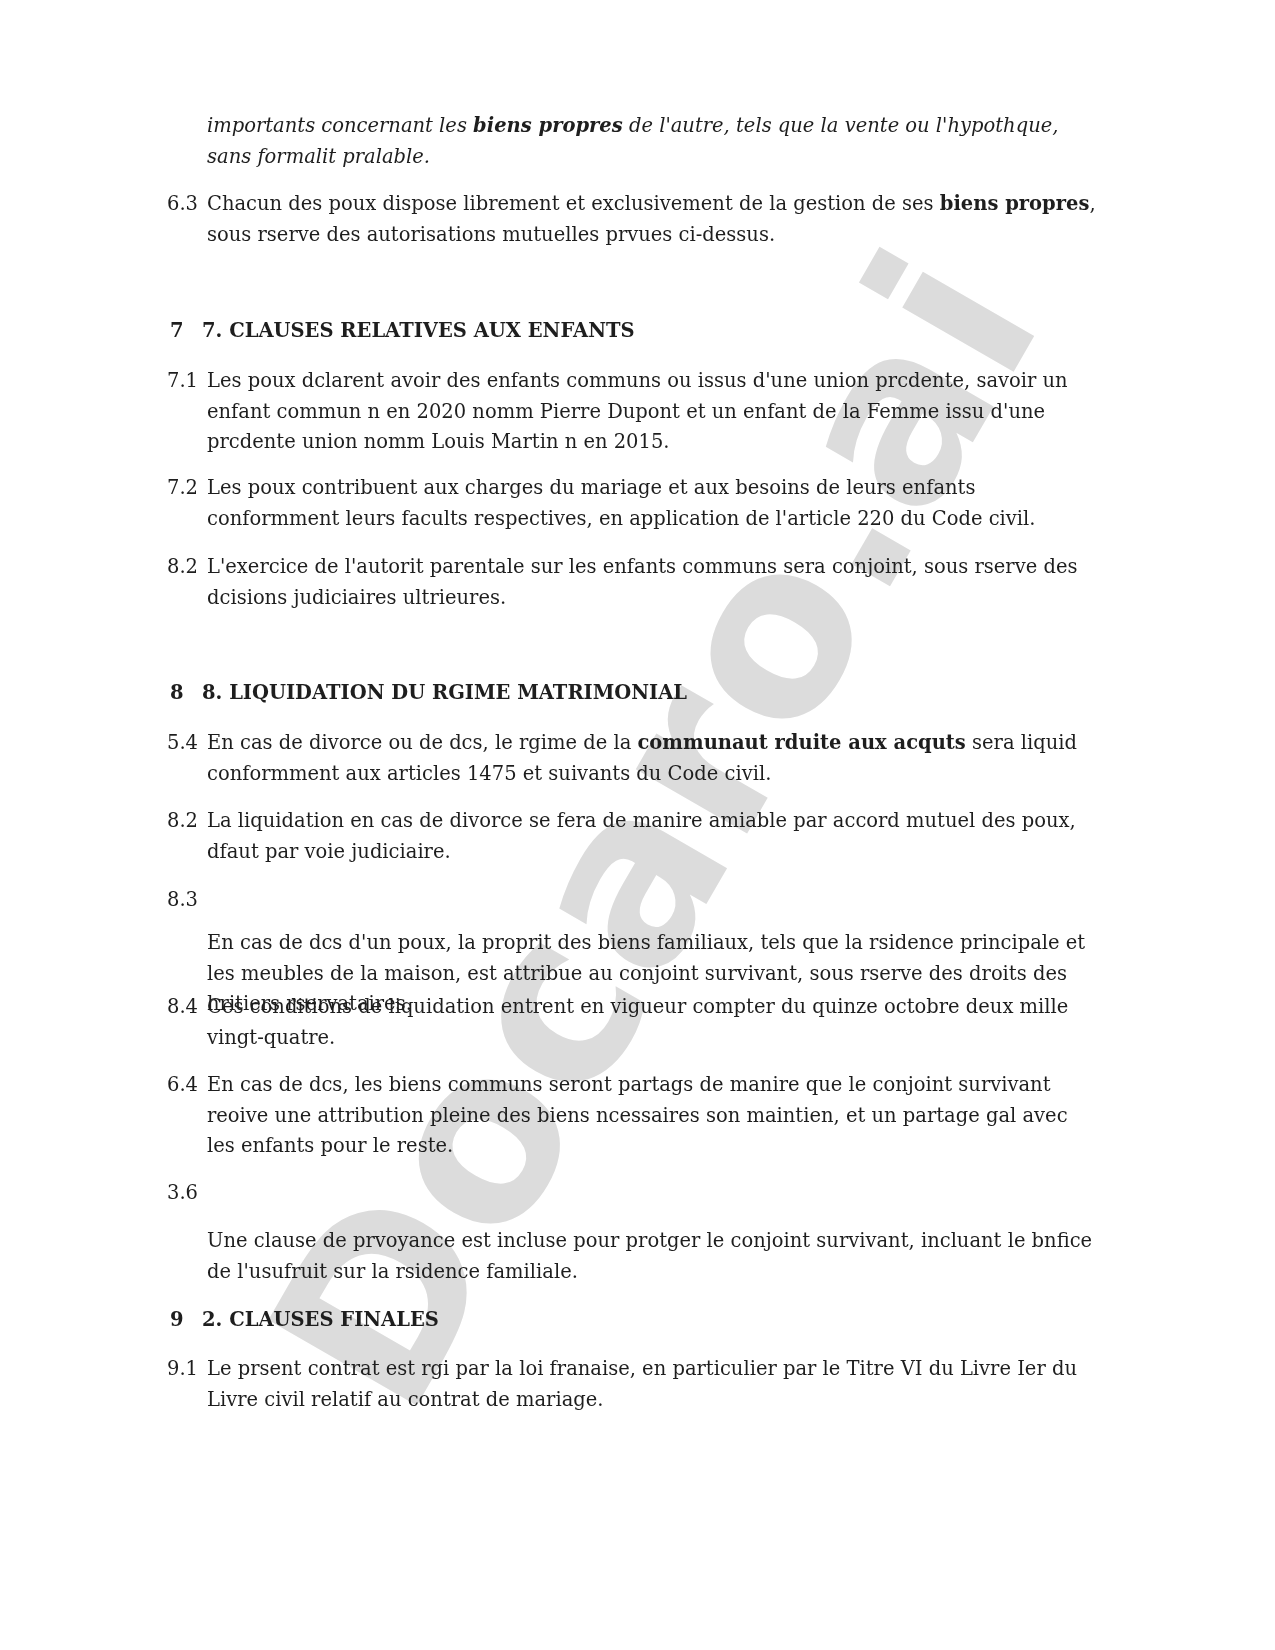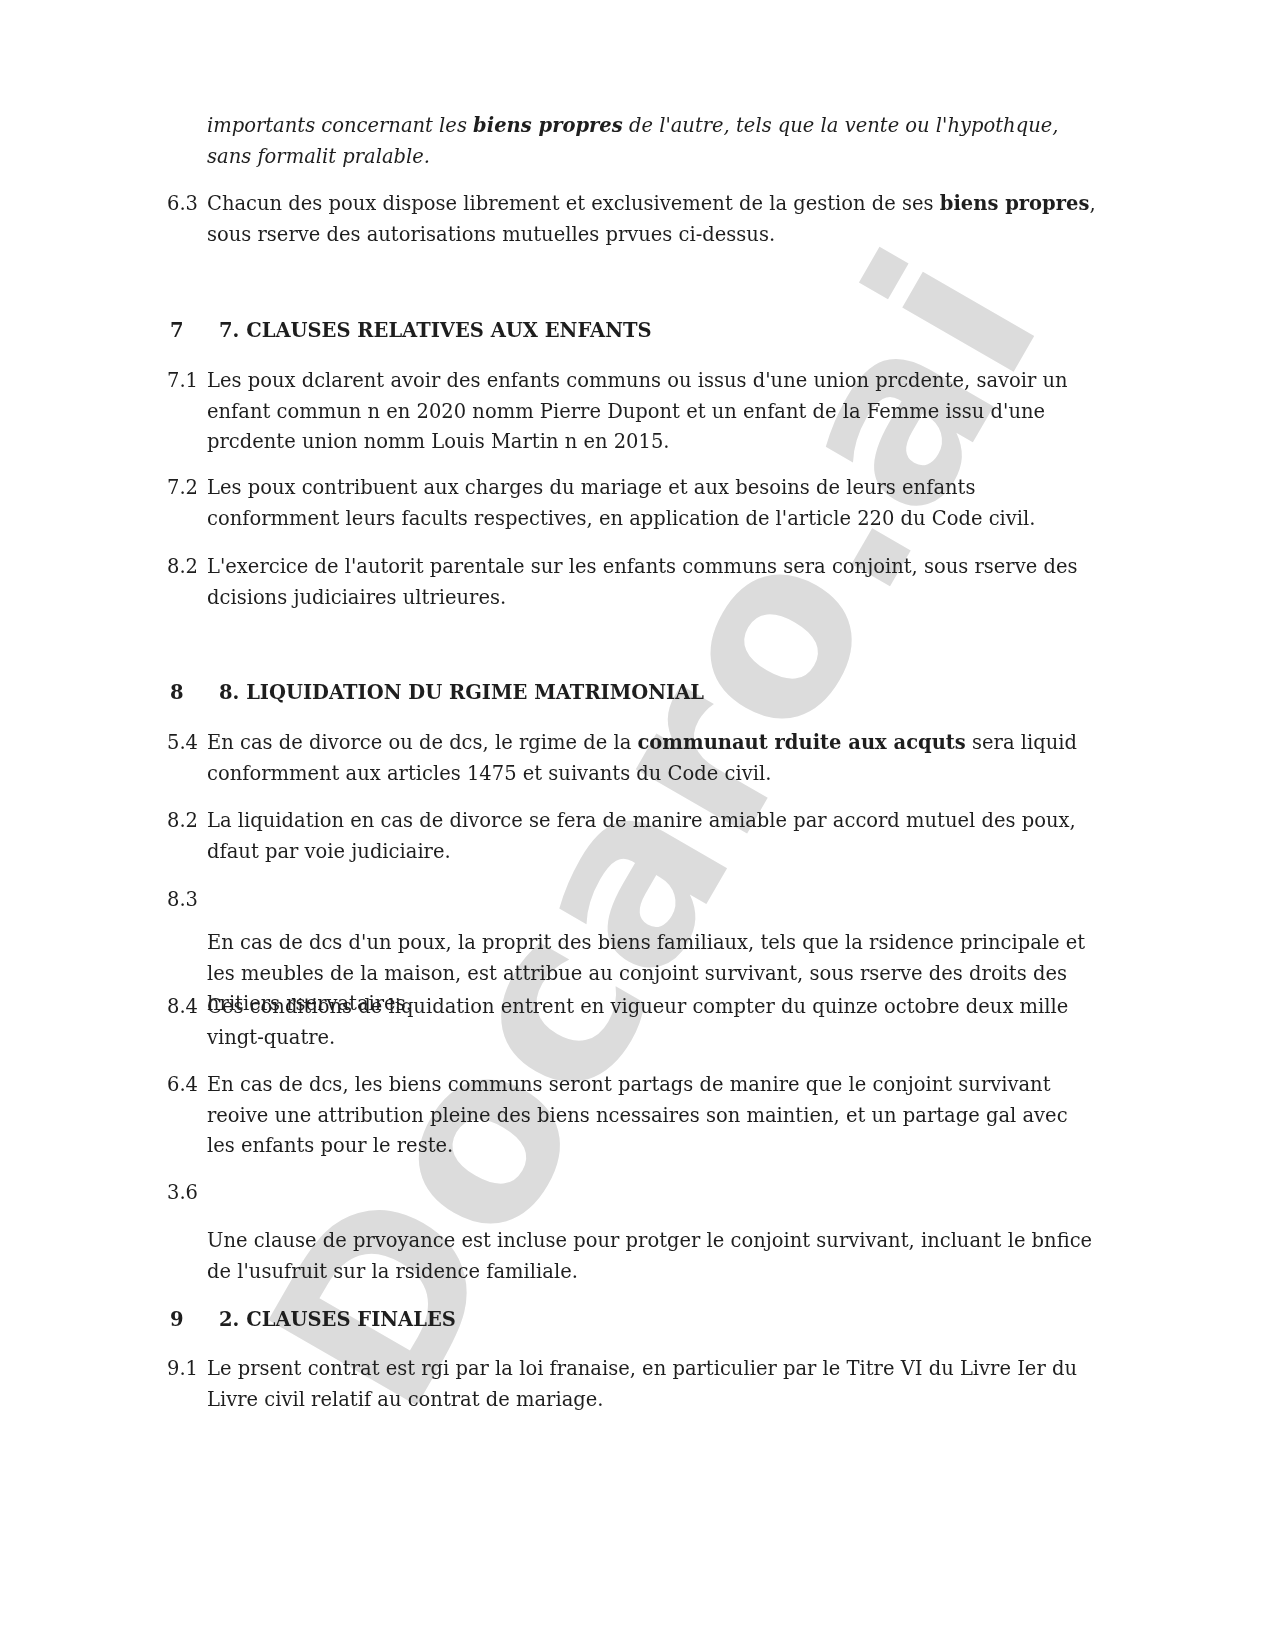--- a/index.html
+++ b/index.html
@@ -15,21 +15,21 @@
       font-family: "DejaVu Sans", "Liberation Sans", sans-serif;
       font-weight: bold; font-size: 235px; letter-spacing: 2px;
       color: #dcdcdc; white-space: nowrap; z-index: 0;
       user-select: none; pointer-events: none;
     }
     .content { position: absolute; left: 0; top: 0; width: 1275px; z-index: 1; }
     .row { position: absolute; left: 0; width: 1275px; }
     .num { position: absolute; left: 167px; width: 40px; line-height: 30.5px; }
     .text { position: absolute; left: 207px; width: 920px; line-height: 30.5px; }
     .hnum { position: absolute; left: 170px; font-weight: bold; line-height: 30px; }
-    .htext { position: absolute; left: 219px; font-weight: bold; line-height: 30px; }
+    .htext { position: absolute; left: 202px; font-weight: bold; line-height: 30px; }
     b { font-weight: bold; }
   </style>
 </head>
 <body>
 
 <div class="page">
   <div class="watermark">Docaro.ai</div>
 
   <div class="content">
 

